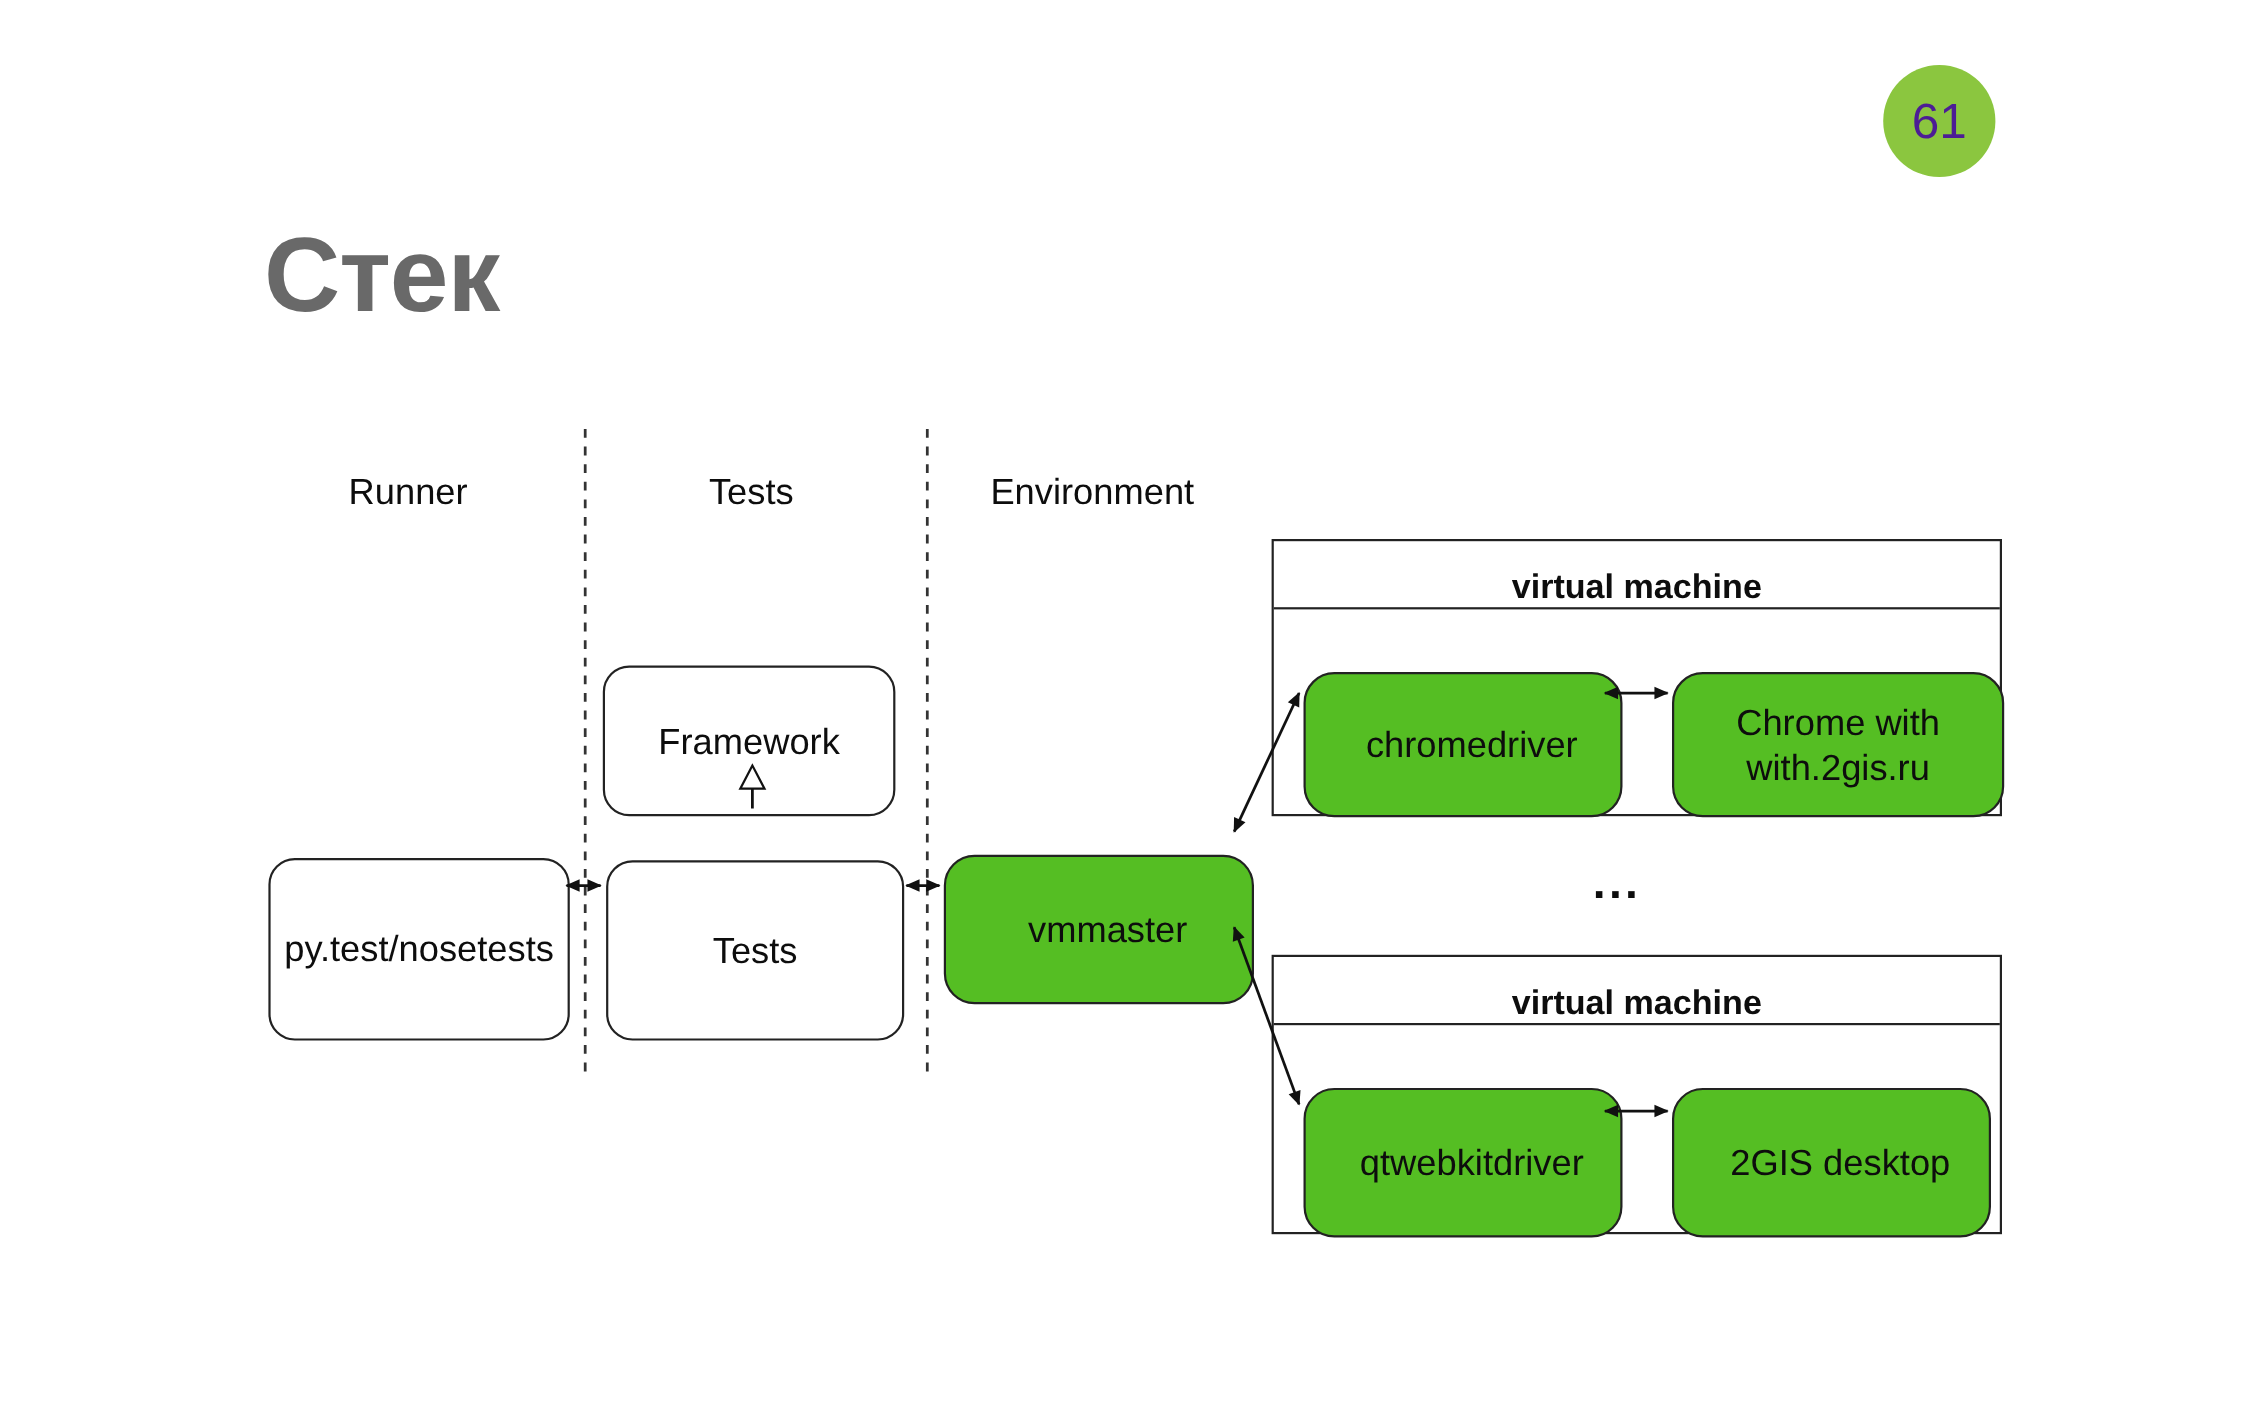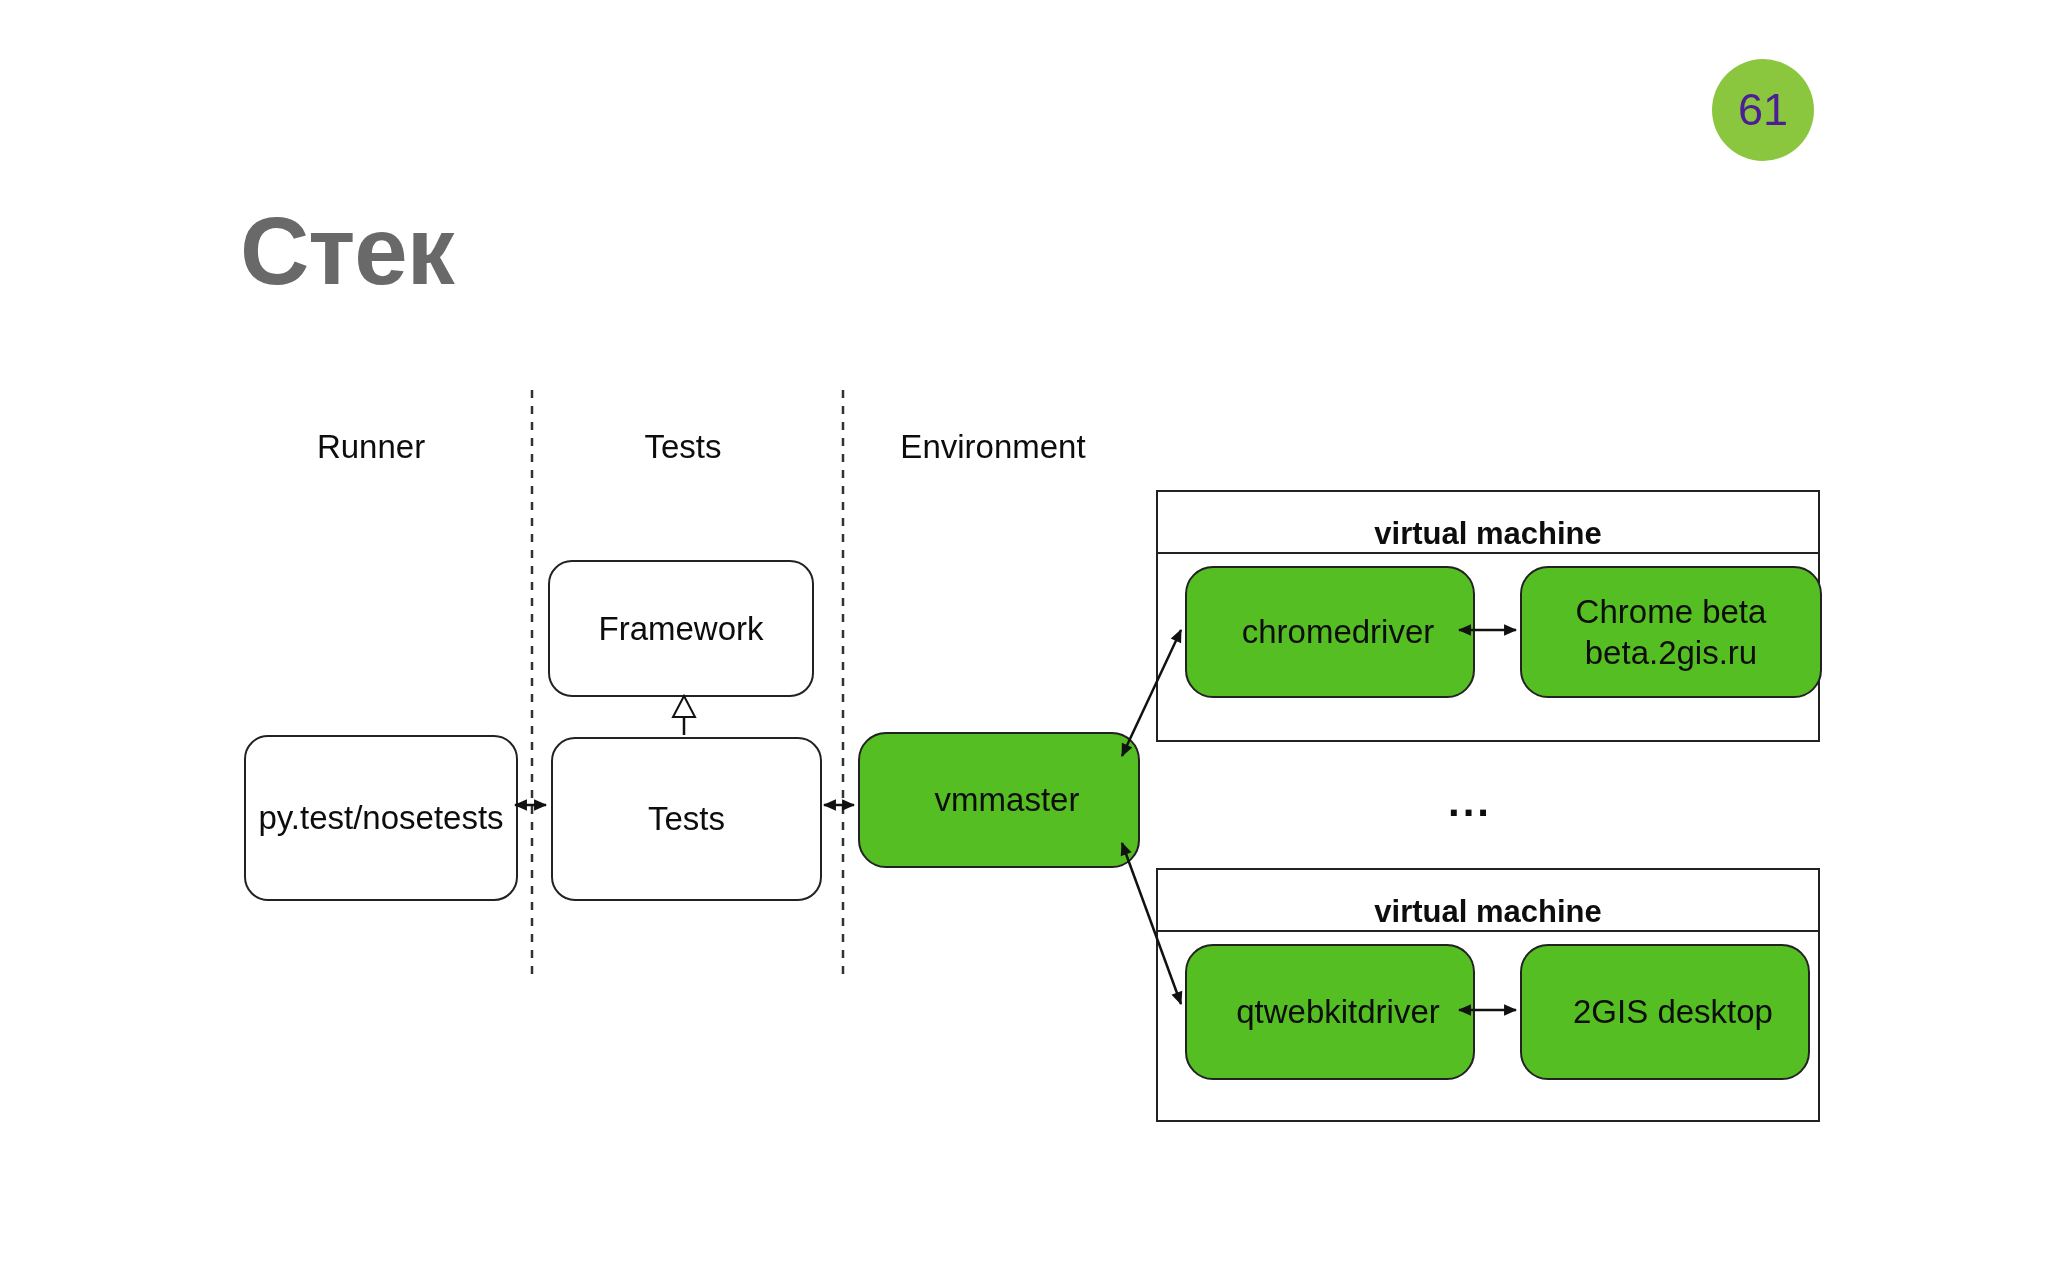--- a/index.html
+++ b/index.html
@@ -20,21 +20,21 @@
   .col-label{
     position:absolute;top:428px;transform:translateX(-50%);
     font-size:33px;white-space:nowrap;color:#0d0d0d;
   }
   .col-label.c1{left:371px}
   .col-label.c2{left:683px}
   .col-label.c3{left:993px}
   .node{
     position:absolute;display:flex;align-items:center;justify-content:center;
     text-align:center;background:#fff;border:2px solid #222;border-radius:24px;
-    font-size:33px;line-height:1.25;color:#0d0d0d;white-space:nowrap;
+    font-size:33px;line-height:1.25;color:#0d0d0d;white-space:nowrap;margin-top:45px;
   }
   .node--green{
     background:var(--node-green,#55be23);border-radius:28px;padding-left:16px;
   }
   .node--wrap{white-space:normal;padding:0 14px;}
   .n-pytest{left:244px;top:735px;width:270px;height:162px;}
   .n-framework{left:548px;top:560px;width:262px;height:133px;}
   .n-tests{left:551px;top:737px;width:267px;height:160px;}
   .n-vmmaster{left:858px;top:732px;width:262px;height:132px;}
   .n-chromedriver{left:1185px;top:566px;width:270px;height:128px;}
@@ -74,21 +74,21 @@
 
   <div class="node n-pytest">py.test/nosetests</div>
   <div class="node n-framework">Framework</div>
   <div class="node n-tests">Tests</div>
   <div class="node node--green n-vmmaster">vmmaster</div>
 
   <div class="vm vm--top">
     <div class="vm__header">virtual machine</div>
   </div>
   <div class="node node--green n-chromedriver">chromedriver</div>
-  <div class="node node--green node--wrap n-chromesite">Chrome beta beta.2gis.ru</div>
+  <div class="node node--green node--wrap n-chromesite">Chrome with with.2gis.ru</div>
 
   <div class="ellipsis">...</div>
 
   <div class="vm vm--bottom">
     <div class="vm__header">virtual machine</div>
   </div>
   <div class="node node--green n-qtwebkit">qtwebkitdriver</div>
   <div class="node node--green n-2gis">2GIS desktop</div>
 
   <svg class="svg-layer" width="2048" height="1280" viewBox="0 0 2048 1280">

